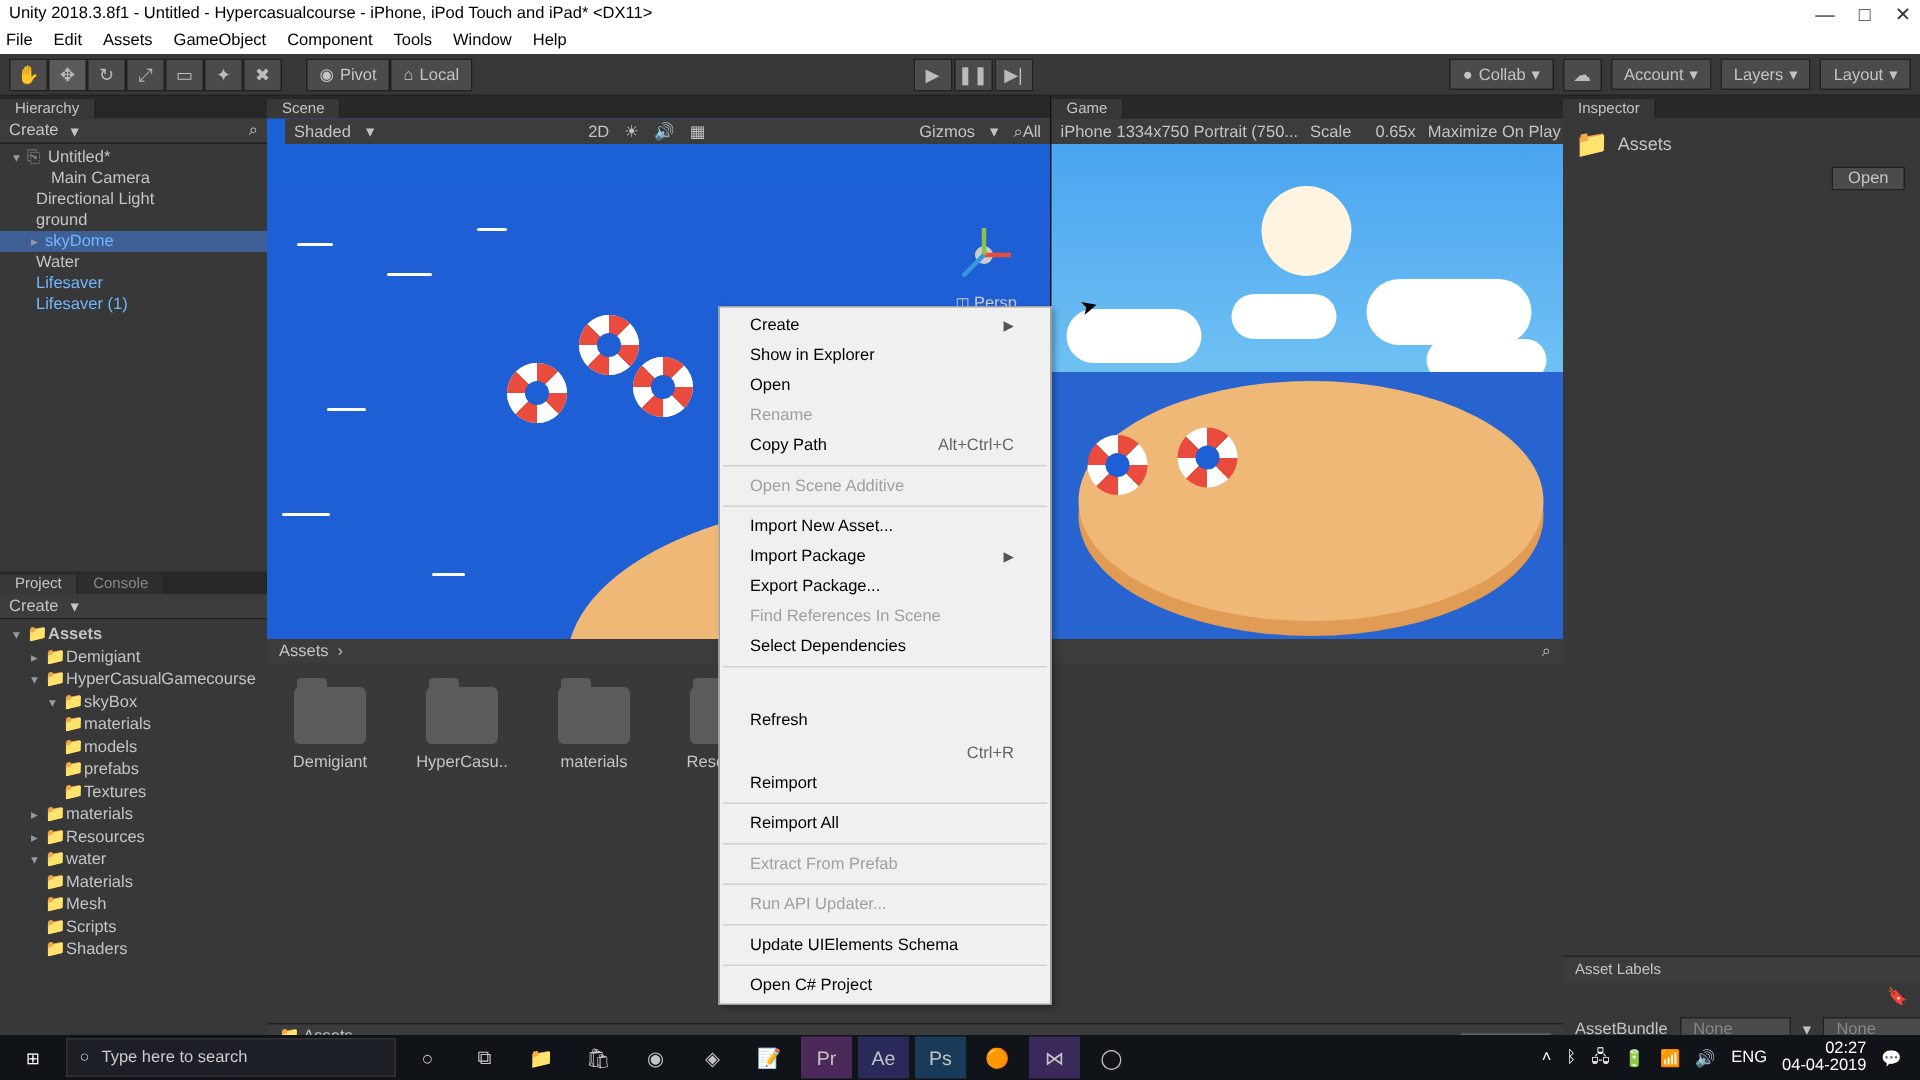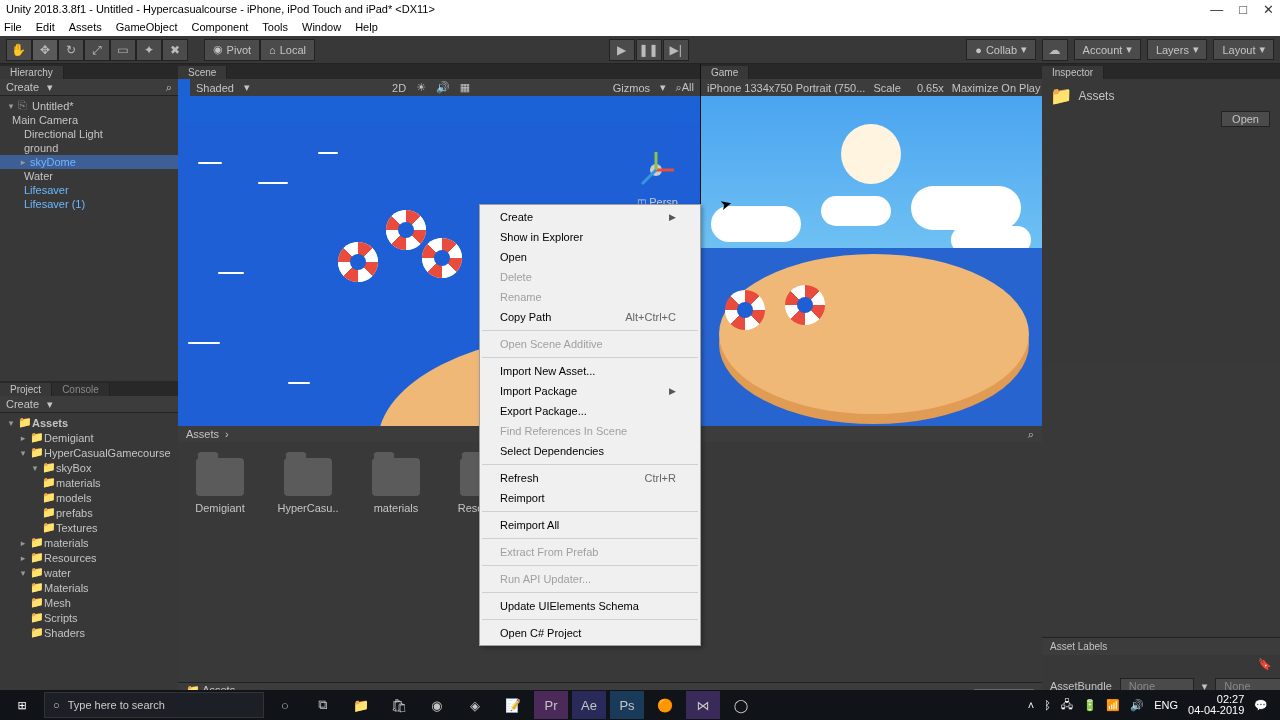--- a/index.html
+++ b/index.html
@@ -162,21 +162,21 @@
         <span>▾</span>
       <span class="sp"></span>
       <span>⌕</span>
     </div>
     <div class="hierarchy-list">
       <div class="h-row">
           <span class="tw">▾</span>
           <span class="ic">⎘</span>
           <span>Untitled*</span>
         </div>
-      <div class="h-row" style="padding-left:12px">
+      <div class="h-row" style="padding-left:34px">
           <span>Main Camera</span>
         </div>
       <div class="h-row" style="padding-left:24px">
           <span>Directional Light</span>
         </div>
       <div class="h-row" style="padding-left:24px">
           <span>ground</span>
         </div>
       <div class="h-row blue sel" style="padding-left:18px">
           <span class="tw">▸</span>
@@ -419,23 +419,20 @@
       <span>Create</span>
       <span class="ctx-arrow">▶</span>
     </div>
     <div class="ctx-item">
       <span>Show in Explorer</span>
     </div>
     <div class="ctx-item">
       <span>Open</span>
     </div>
     <div class="ctx-item disabled">
-      <span>Delete</span>
-    </div>
-    <div class="ctx-item disabled">
       <span>Rename</span>
     </div>
     <div class="ctx-item">
       <span>Copy Path</span>
       <span style="color: rgb(102, 102, 102);">Alt+Ctrl+C</span>
     </div>
     <div class="ctx-sep"></div>
     <div class="ctx-item disabled">
       <span>Open Scene Additive</span>
     </div>
@@ -452,21 +449,21 @@
     </div>
     <div class="ctx-item disabled">
       <span>Find References In Scene</span>
     </div>
     <div class="ctx-item">
       <span>Select Dependencies</span>
     </div>
     <div class="ctx-sep"></div>
     <div class="ctx-item">
       <span>Refresh</span>
-      <span style="color: rgb(102, 102, 102);">Ctrl+R</span>
+      <span style="color: rgb(102, 102, 102); margin-top: 44px;">Ctrl+R</span>
     </div>
     <div class="ctx-item">
       <span>Reimport</span>
     </div>
     <div class="ctx-sep"></div>
     <div class="ctx-item">
       <span>Reimport All</span>
     </div>
     <div class="ctx-sep"></div>
     <div class="ctx-item disabled">

